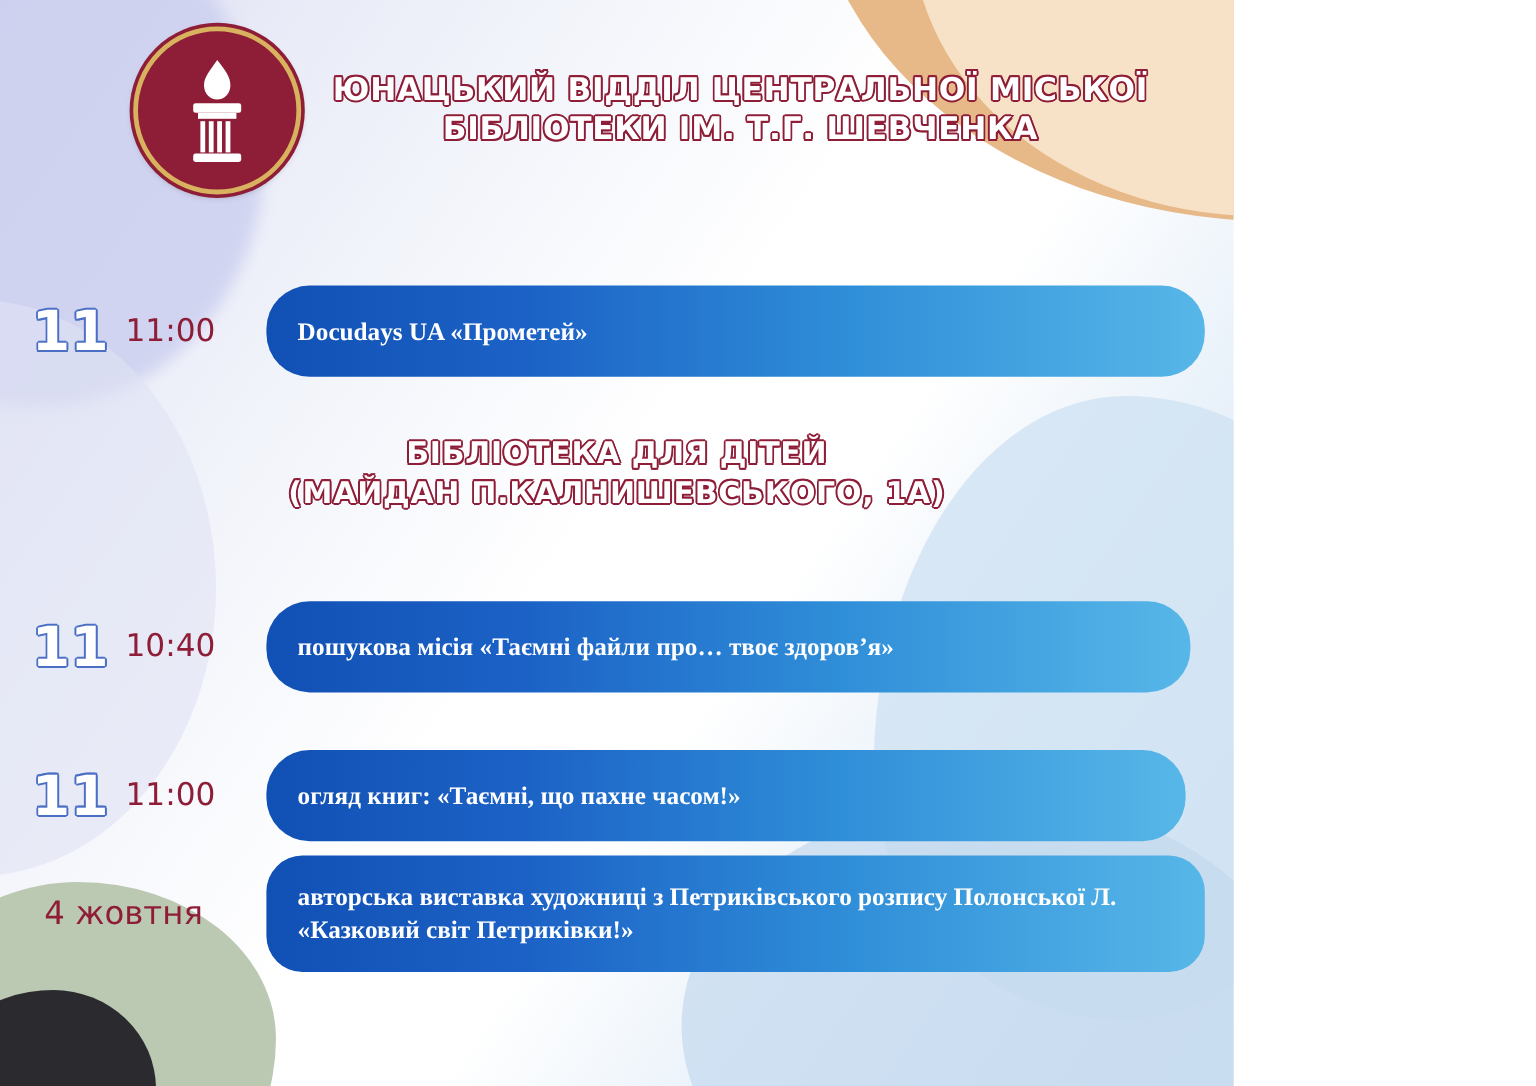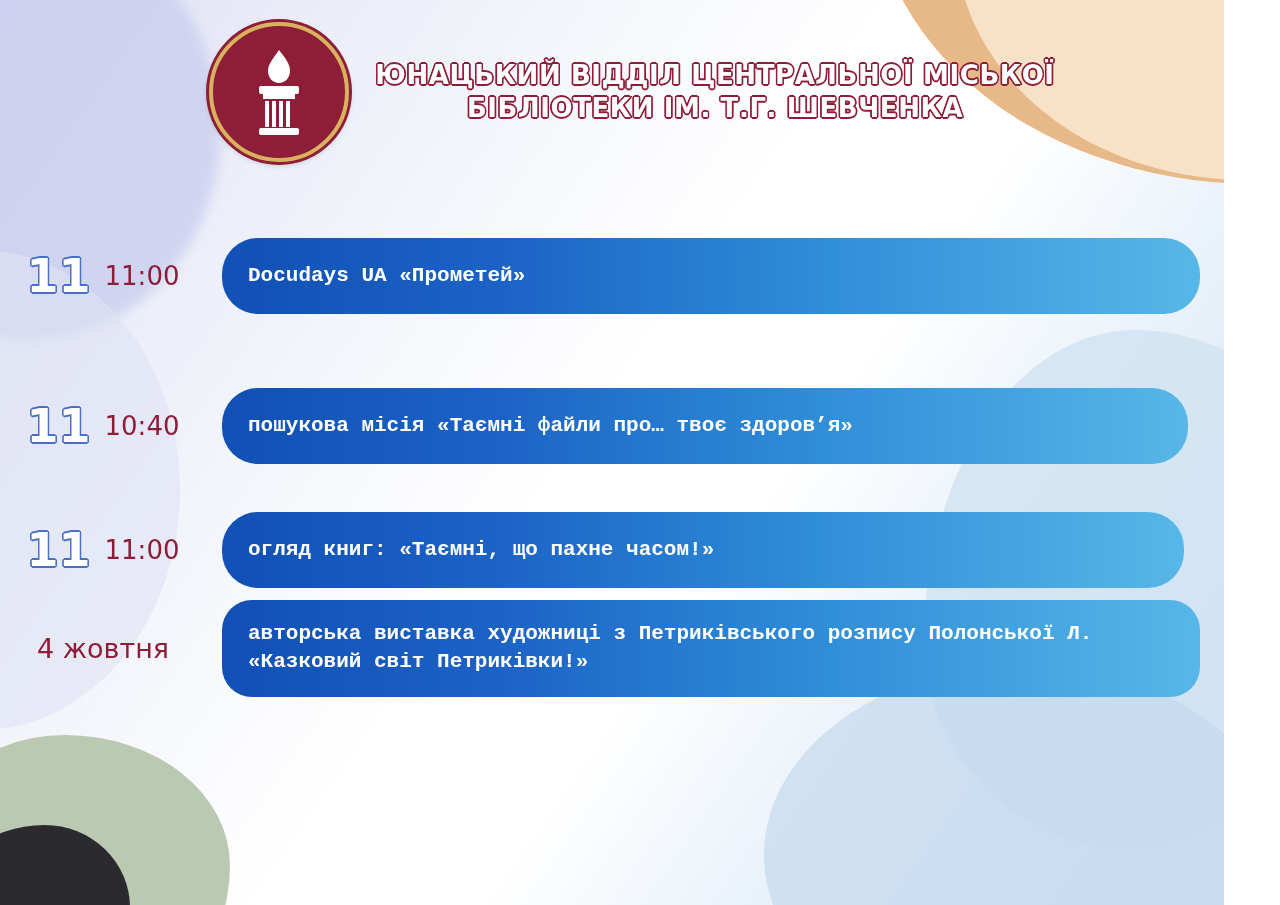--- a/index.html
+++ b/index.html
@@ -8,21 +8,21 @@
   }
   body {
     width: 1280px;
     height: 905px;
     font-family: "Liberation Sans", sans-serif;
     overflow: hidden;
   }
 
   #poster {
     position: relative;
-    width: 1224px;
+    width: 1028px;
     height: 905px;
     overflow: hidden;
     background: linear-gradient(125deg,
         #d9dcf2 0%,
         #e8eaf7 14%,
         #f3f5fb 30%,
         #ffffff 48%,
         #ffffff 60%,
         #eaf2fa 74%,
         #dfeaf7 86%,
@@ -209,21 +209,21 @@
     text-align: right;
     line-height: 1.3;
     white-space: nowrap;
   }
   .pill {
     flex: 1 1 auto;
     margin-right: 24px;
     border-radius: 36px;
     background: linear-gradient(90deg, #1150b4 0%, #1c62c6 28%, #2f8ed8 62%, #57b7e8 100%);
     color: #ffffff;
-    font-family: Liberation Mono, monospace;
+    font-family: Liberation Serif, serif;
     font-weight: bold;
     font-size: 21px;
     line-height: 1.35;
     padding: 20px 26px;
     box-sizing: border-box;
     display: flex;
     align-items: center;
     min-height: 76px;
   }
   .pill.tall { min-height: 84px; }
@@ -267,20 +267,24 @@
   </div>
 
   <div class="row" style="margin-top:76px;">
     <div class="daycol">
       <span class="daynum">11</span>
       <span class="time">11:00</span>
     </div>
     <div class="pill">Docudays UA «Прометей»</div>
   </div>
 
+  <div class="venue" style="margin-top:48px;">
+    <div>БІБЛІОТЕКА ДЛЯ ДІТЕЙ</div>
+    <div>(МАЙДАН П.КАЛНИШЕВСЬКОГО, 1А)</div>
+  </div>
 
   <div class="row" style="margin-top:74px;">
     <div class="daycol">
       <span class="daynum">11</span>
       <span class="time">10:40</span>
     </div>
     <div class="pill" style="margin-right:36px;">пошукова місія «Таємні файли про… твоє здоров’я»</div>
   </div>
 
 

